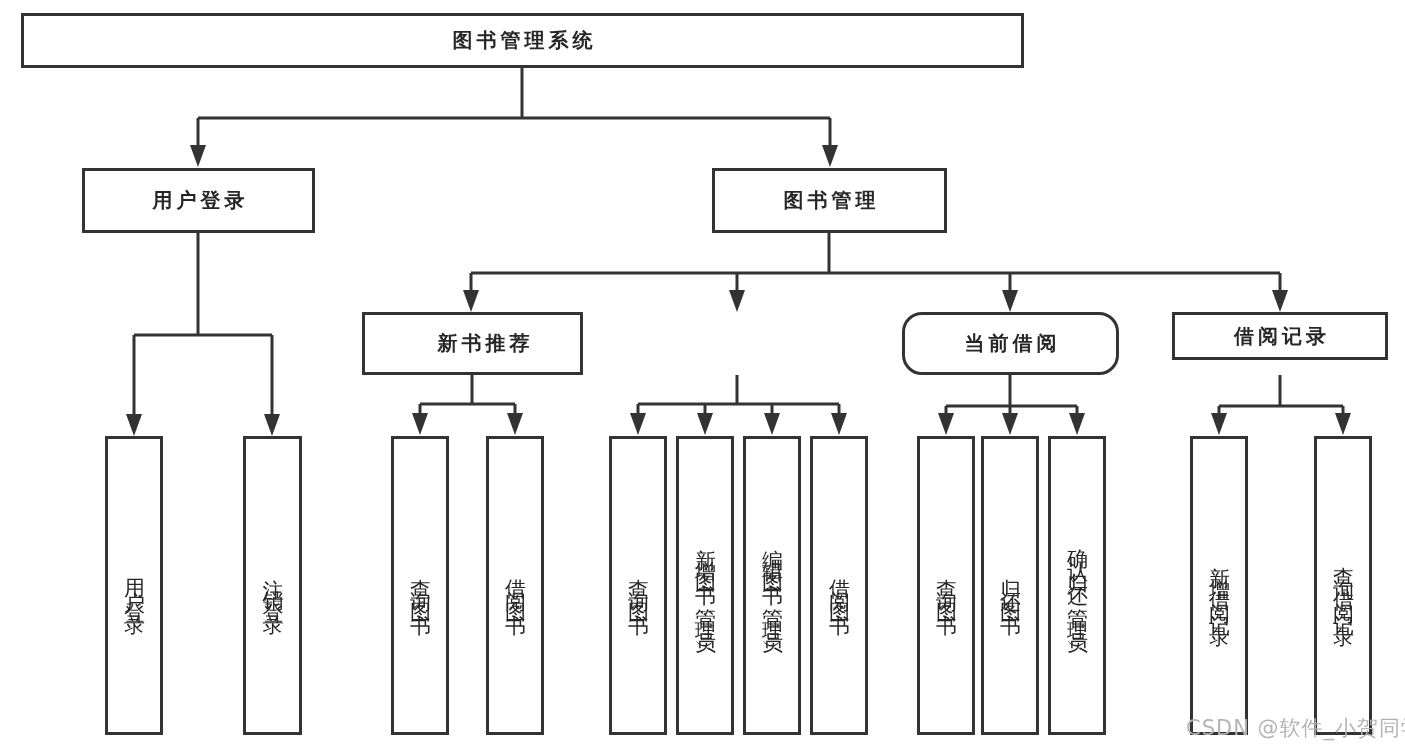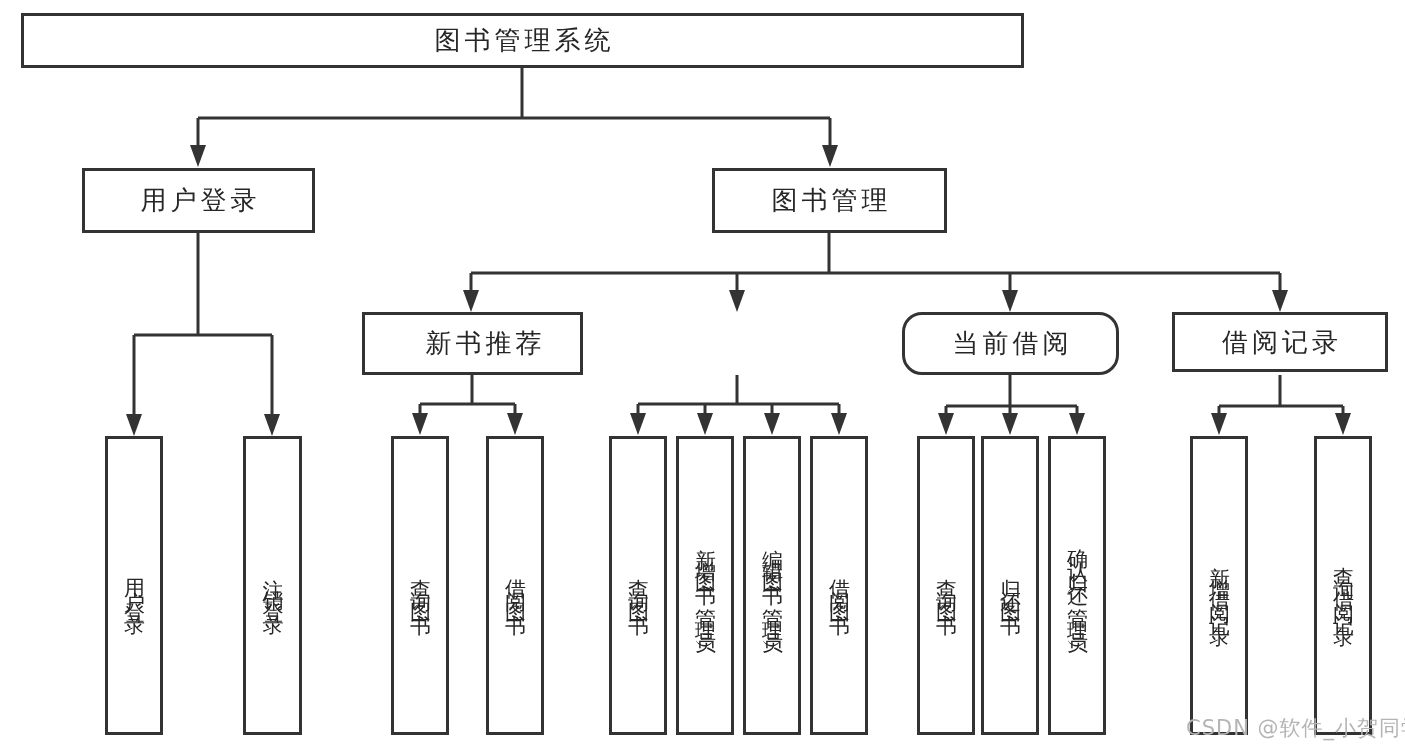--- a/index.html
+++ b/index.html
@@ -17,24 +17,25 @@
     box-sizing: border-box;
     background: #ffffff;
     border: 3px solid #333333;
     display: flex;
     align-items: center;
     justify-content: center;
     color: #262626;
     z-index: 2;
   }
   .hlabel {
-    font-size: 26px;
+    font-size: 20px;
     letter-spacing: 4px;
     white-space: nowrap;
     text-indent: 4px;
+    font-weight: bold;
   }
   .vlabel {
     writing-mode: vertical-rl;
     text-orientation: mixed;
     font-size: 21px;
     letter-spacing: 12px;
     line-height: 1;
     white-space: nowrap;
   }
   .watermark {
@@ -129,21 +130,21 @@
   <div class="box" style="left:712px; top:168px; width:235px; height:65px;">
     <span class="hlabel">图书管理</span>
   </div>
 
   <div class="box" style="left:362px; top:312px; width:221px; height:63px;padding-left:22px;">
     <span class="hlabel">新书推荐</span>
   </div>
   <div class="box" style="left:902px; top:312px; width:217px; height:63px;border-radius:20px;">
     <span class="hlabel">当前借阅</span>
   </div>
-  <div class="box" style="left:1172px; top:312px; width:216px; height:60px;">
+  <div class="box" style="left:1172px; top:312px; width:216px; height:48px;">
     <span class="hlabel">借阅记录</span>
   </div>
 
   <div class="box" style="left:105px; top:436px; width:58px; height:299px;">
     <span class="vlabel">用户登录</span>
   </div>
   <div class="box" style="left:243px; top:436px; width:59px; height:299px;">
     <span class="vlabel">注销登录</span>
   </div>
 

